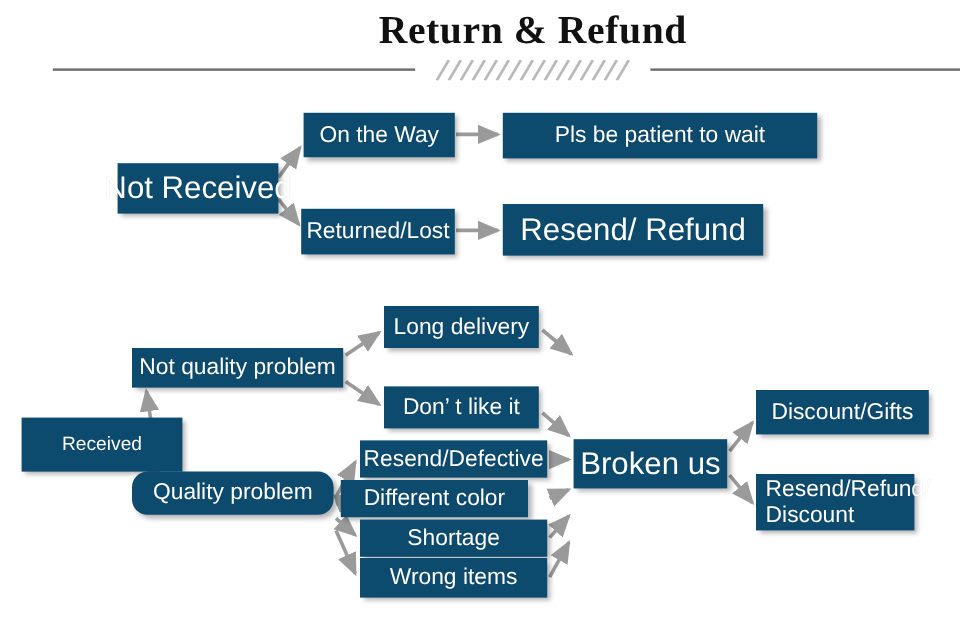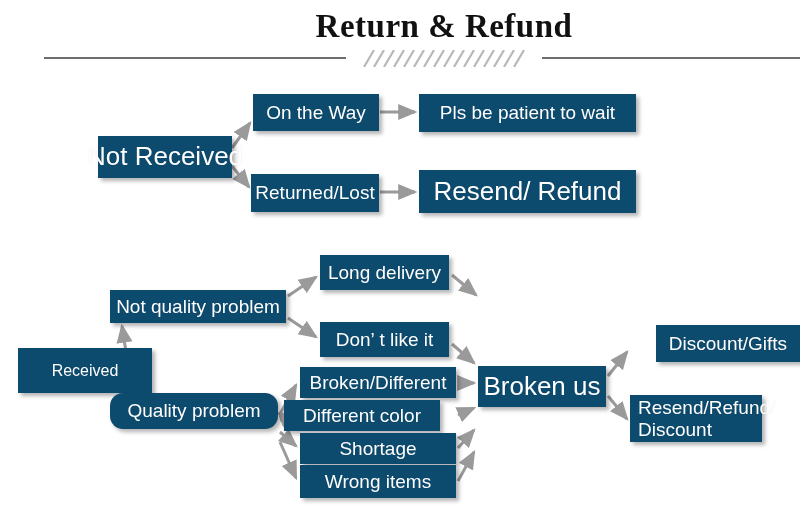--- a/index.html
+++ b/index.html
@@ -135,29 +135,29 @@
     <path d="M458,481 L474,452"></path>
 
     <path d="M608,376 L627,352"></path>
     <path d="M608,396 L627,419"></path>
   </g>
 </svg>
 
 <div id="nodes">
     <div class="node mid" style="left: 98px; top: 136px; width: 134px; height: 42px;">Not Received</div>
     <div class="node" style="left: 253px; top: 94px; width: 126px; height: 37px;">On the Way</div>
-    <div class="node" style="left: 419px; top: 94px; width: 217px; height: 38px;">Pls be patient to wait</div>
+    <div class="node" style="left: 419px; top: 94px; width: 262px; height: 38px;">Pls be patient to wait</div>
     <div class="node" style="left: 251px; top: 174px; width: 128px; height: 38px;">Returned/Lost</div>
     <div class="node mid" style="left: 419px; top: 170px; width: 217px; height: 43px;">Resend/ Refund</div>
     <div class="node big" style="left: 18px; top: 348px; width: 134px; height: 45px;">Received</div>
     <div class="node" style="left: 110px; top: 290px; width: 176px; height: 33px;">Not quality problem</div>
     <div class="node" style="left: 110px; top: 393px; width: 168px; height: 36px; border-radius: 13px;">Quality problem</div>
     <div class="node" style="left: 320px; top: 255px; width: 129px; height: 35px;">Long delivery</div>
     <div class="node" style="left: 320px; top: 322px; width: 129px; height: 35px;">Don’ t like it</div>
-    <div class="node" style="left: 300px; top: 367px; width: 156px; height: 31px;">Broken/Different</div>
+    <div class="node" style="left: 300px; top: 367px; width: 156px; height: 31px;">Resend/Defective</div>
     <div class="node" style="left: 284px; top: 400px; width: 156px; height: 31px;">Different color</div>
     <div class="node" style="left: 300px; top: 433px; width: 156px; height: 31px;">Shortage</div>
     <div class="node" style="left: 300px; top: 465px; width: 156px; height: 33px;">Wrong items</div>
     <div class="node mid" style="left: 478px; top: 366px; width: 128px; height: 41px;">Broken us</div>
-    <div class="node" style="left: 630px; top: 325px; width: 144px; height: 37px; margin-left: 26px;">Discount/Gifts</div>
+    <div class="node" style="left: 630px; top: 325px; width: 144px; height: 37px;">Discount/Gifts</div>
     <div class="node left" style="left: 630px; top: 395px; width: 132px; height: 47px;">Resend/Refund/
 Discount</div>
   </div>
 
 </body></html>

